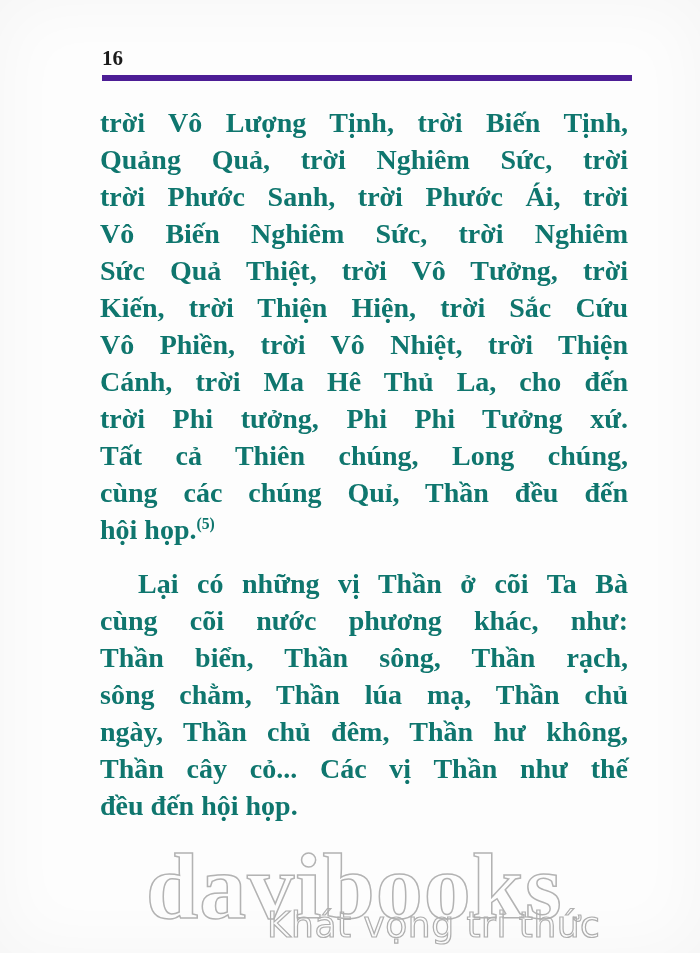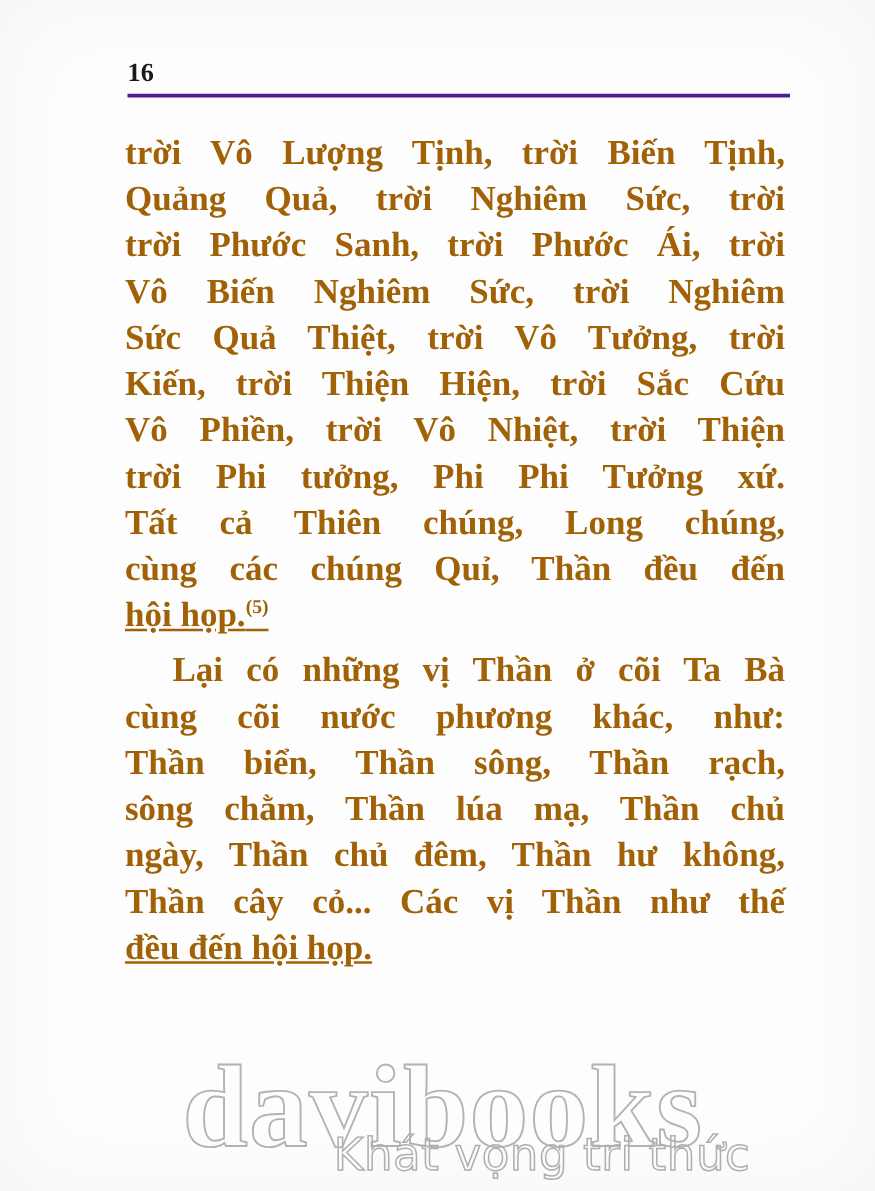--- a/index.html
+++ b/index.html
@@ -19,21 +19,21 @@
   }
   
   .page-header {
     position: absolute;
     left: 102px;
     top: 46px;
     width: 530px;
     display: flex;
     justify-content: space-between;
     align-items: flex-end;
-    border-bottom: 3px solid #4c1d95;
+    border-bottom: 6px solid #4c1d95;
     padding-bottom: 4px;
     z-index: 3;
     color: #1a1a1a;
   }
   .page-number {
     font-weight: bold;
     font-size: 21px;
   }
   .header-title {
     font-size: 20px;
@@ -42,32 +42,31 @@
   
   .body-text {
     position: absolute;
     left: 100px;
     top: 104px;
     width: 528px;
     z-index: 2;
     font-weight: bold;
     font-size: 28px;
     line-height: 37px;
-    color: #a16207;
+    color: #0f766e;
   }
-  .para + .para { margin-top: 7px; }
+  .para + .para { margin-top: 17px; }
   .line {
     text-align: justify;
     text-align-last: justify;
     -moz-text-align-last: justify;
   }
   .line.no-just {
     text-align: center;
     text-align-last: left;
-    text-decoration: underline;
     -moz-text-align-last: left;
   }
   .line.indent { text-indent: 38px; }
   .fnref {
     font-size: 0.56em;
     vertical-align: super;
     line-height: 0;
     letter-spacing: 0;
   }
   
@@ -110,20 +109,21 @@
 
 <div class="body-text">
     <div class="para">
       <div class="line">trời Vô Lượng Tịnh, trời Biến Tịnh,</div>
       <div class="line">Quảng Quả, trời Nghiêm Sức, trời</div>
       <div class="line">trời Phước Sanh, trời Phước Ái, trời</div>
       <div class="line">Vô Biến Nghiêm Sức, trời Nghiêm</div>
       <div class="line">Sức Quả Thiệt, trời Vô Tưởng, trời</div>
       <div class="line">Kiến, trời Thiện Hiện, trời Sắc Cứu</div>
       <div class="line">Vô Phiền, trời Vô Nhiệt, trời Thiện</div>
+      <div class="line">Cánh, trời Ma Hê Thủ La, cho đến</div>
       <div class="line">trời Phi tưởng, Phi Phi Tưởng xứ.</div>
       <div class="line">Tất cả Thiên chúng, Long chúng,</div>
       <div class="line">cùng các chúng Quỉ, Thần đều đến</div>
       <div class="line no-just">hội họp.<sup class="fnref">(5)</sup></div>
     </div>
     <div class="para">
       <div class="line indent">Lại có những vị Thần ở cõi Ta Bà</div>
       <div class="line">cùng cõi nước phương khác, như:</div>
       <div class="line">Thần biển, Thần sông, Thần rạch,</div>
       <div class="line">sông chằm, Thần lúa mạ, Thần chủ</div>

